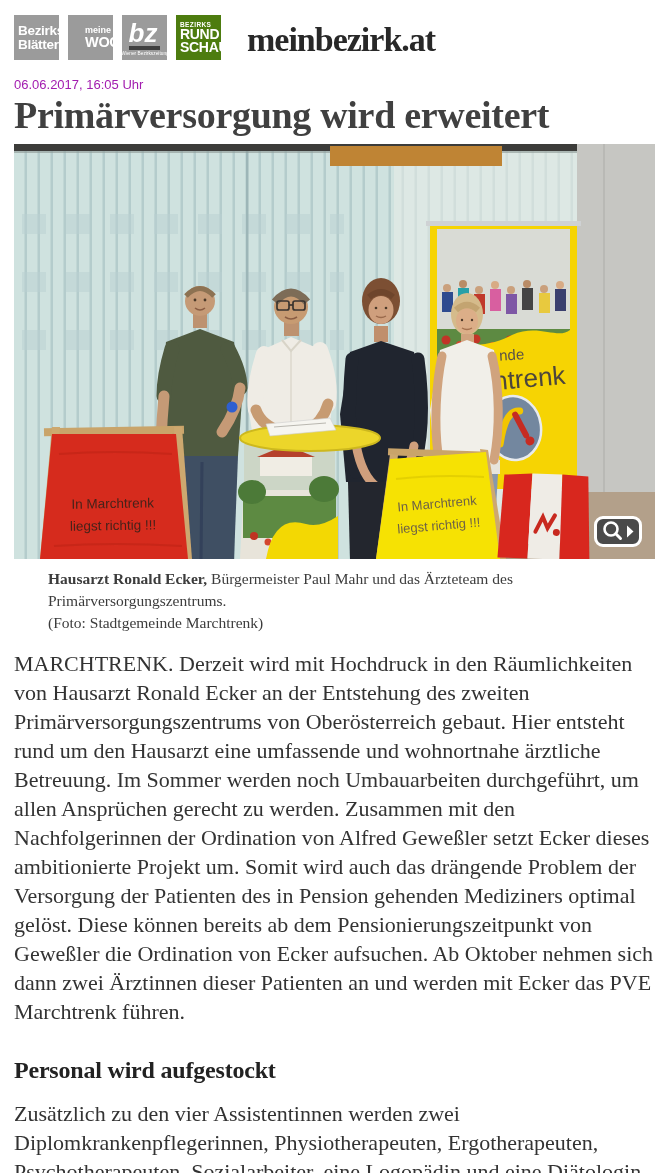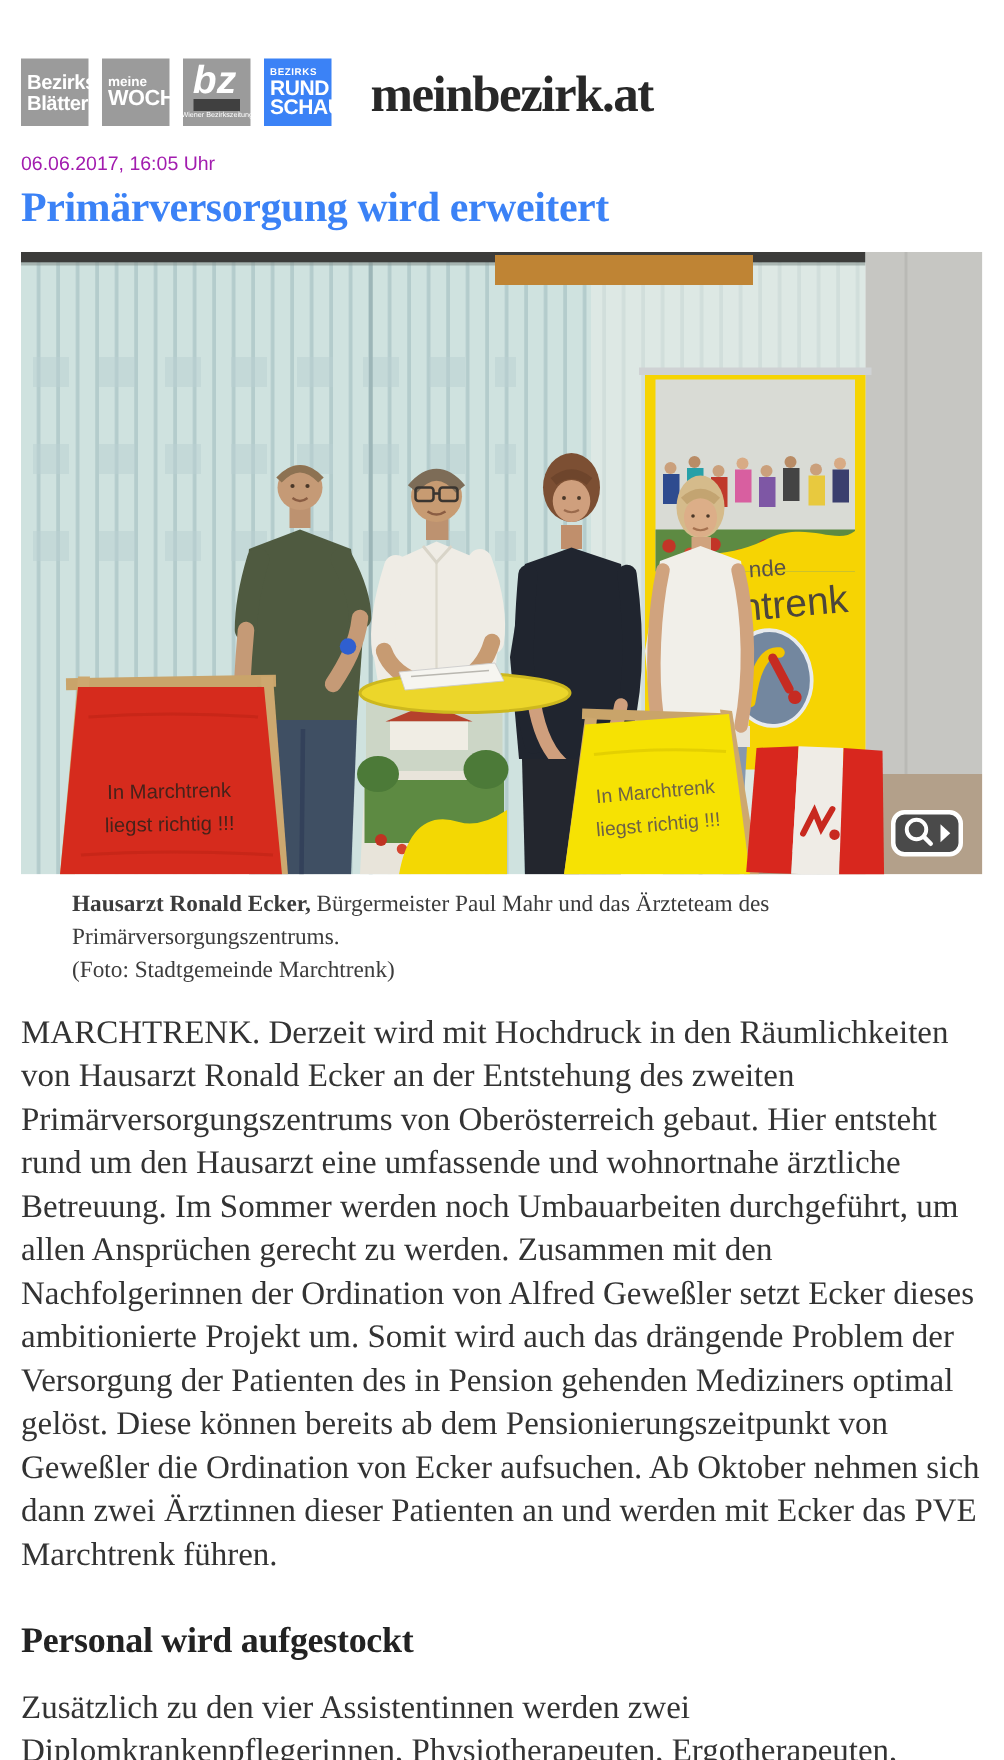--- a/index.html
+++ b/index.html
@@ -1,39 +1,39 @@
 <!DOCTYPE html>
 <html lang="de"><head>
 <meta charset="utf-8">
 <style>
   html,body{margin:0;padding:0;background:#fff;}
   body{width:669px;font-family:"Liberation Serif",serif;color:#333;}
   .page{padding:15px 14px 30px 14px;}
 
   
-  .header-row{display:flex;align-items:flex-end;gap:9px;margin-top:24px;}
+  .header-row{display:flex;align-items:flex-end;gap:9px;}
   .logo{width:45px;height:45px;flex:0 0 45px;color:#fff;font-family:"Liberation Sans",sans-serif;
         display:flex;flex-direction:column;justify-content:center;box-sizing:border-box;cursor:pointer;}
   .logo-gray{background:#9b9b9b;}
-  .logo-red{background:#3b82f6;}
+  .logo-red{background:#4d7c0f;}
   .logo-bb{padding-left:4px;font-weight:bold;font-size:13.5px;line-height:14px;letter-spacing:-0.3px;}
-  .logo-woche{padding-left:4px;}
+  .logo-woche{padding-left:17px;}
   .logo-woche .small{font-weight:bold;font-size:9px;line-height:10px;}
   .logo-woche .big{font-weight:bold;font-size:14.5px;line-height:15px;letter-spacing:-0.3px;}
   .logo-bz{align-items:center;justify-content:flex-end;padding-bottom:3px;}
-  .bz-main{font-weight:bold;font-style:italic;font-size:26px;line-height:24px;border-bottom:8px solid #404040;padding:0 3px 1px 0;}
+  .bz-main{font-weight:bold;font-style:italic;font-size:26px;line-height:24px;border-bottom:4px solid #404040;padding:0 3px 1px 0;}
   .bz-sub{font-size:6px;line-height:7px;transform:scale(.8);white-space:nowrap;}
   .logo-rund{padding-left:4px;}
   .logo-rund .tiny{font-weight:bold;font-size:6.5px;line-height:7px;letter-spacing:.4px;}
   .logo-rund .big{font-weight:bold;font-size:14px;line-height:13.5px;letter-spacing:-0.3px;}
   .masthead{font-family:"Liberation Serif",serif;font-weight:bold;font-size:34px;line-height:40px;
             color:#282828;letter-spacing:-1px;margin-left:17px;cursor:pointer;}
 
   .date{font-family:"Liberation Sans",sans-serif;font-size:13px;color:#a21caf;margin:17px 0 7px 0;}
-  h1.headline{font-size:28px;line-height:32px;font-weight:bold;color:#3b82f6;margin:0 0 13px 0;letter-spacing:-0.3px;}
+  h1.headline{font-size:38px;line-height:32px;font-weight:bold;color:#404040;margin:0 0 13px 0;letter-spacing:-0.3px;}
 
   figure.photo{margin:0;position:relative;width:641px;height:415px;overflow:hidden;}
   figure.photo svg{display:block;}
   .zoom-btn{position:absolute;right:13px;bottom:12px;width:48px;height:31px;background:#4a4a4a;
             border:3px solid #fff;border-radius:9px;padding:0;display:flex;align-items:center;justify-content:center;cursor:pointer;}
 
   figcaption{font-size:15.5px;line-height:1.42;color:#3c3c3c;margin-top:9px;margin-left:34px;}
   figcaption .cap-bold{font-weight:bold;}
   .credit{display:block;}
 

